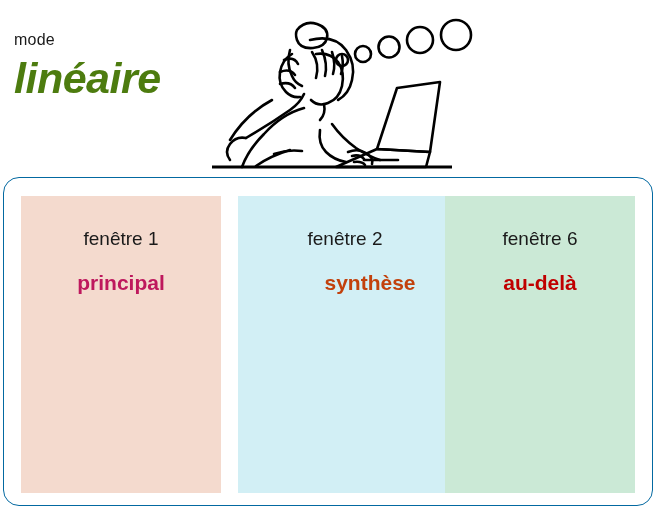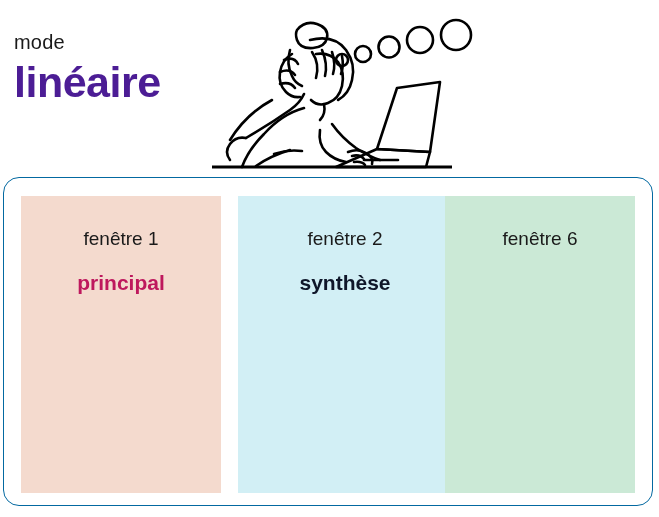--- a/index.html
+++ b/index.html
@@ -24,21 +24,21 @@
     width: 659px;
     height: 177px;
   }
   #title-block {
     position: absolute;
     left: 14px;
     top: 32px;
     line-height: 1;
   }
   #mode-word {
-    font-size: 20px;
+    font-size: 16px;
     color: #1a1a1a;
     letter-spacing: 0.2px;
     display: block;
   }
   #mode-name {
     font-size: 43px;
     font-weight: bold;
     color: #C55A11;
     display: block;
     margin-top: 9px;
@@ -146,21 +146,21 @@
     color: #C00000;
   }
 </style>
 </head>
 <body>
 
 <div id="header">
 
   <div id="title-block">
     <span id="mode-word">mode</span>
-    <span id="mode-name" style="color: #4c1d95;">linéaire</span>
+    <span id="mode-name" style="color: #4d7c0f; font-style: italic;">linéaire</span>
   </div>
 
   <div id="illustration">
     <svg width="240" height="172" viewBox="0 0 240 172" fill="none" stroke="#000000" stroke-width="2.6" stroke-linecap="round" stroke-linejoin="round">
 
       <path d="M0 163 L240 163" stroke-width="3"></path>
 
       <path d="M85 26 q8 -10 20 -6 q12 4 10 14 q-2 9 -14 10 q-13 1 -16 -8 q-2 -6 0 -10 Z"></path>
 
       <path d="M78 46 q-4 14 2 26 q3 7 10 10"></path>
@@ -218,22 +218,23 @@
 
   <div id="columns">
 
     <div class="column col-0" style="background: rgb(244, 218, 206);">
       <div class="col-head">fenêtre 1</div>
       <div class="col-key" style="color: #be185d;">principal</div>
     </div>
 
     <div class="column col-1" style="background: rgb(210, 239, 245);">
       <div class="col-head">fenêtre 2</div>
-      <div class="col-key" style="color: #0f172a;">synthèse</div>
+      <div class="col-key" style="color: #c2410c; padding-left: 25px;">synthèse</div>
     </div>
 
     <div class="column col-2" style="background: rgb(203, 233, 214);">
       <div class="col-head">fenêtre 6</div>
+      <div class="col-key" style="color: rgb(192, 0, 0);">au-delà</div>
     </div>
 
   </div>
 
 </div>
 
 </body></html>

